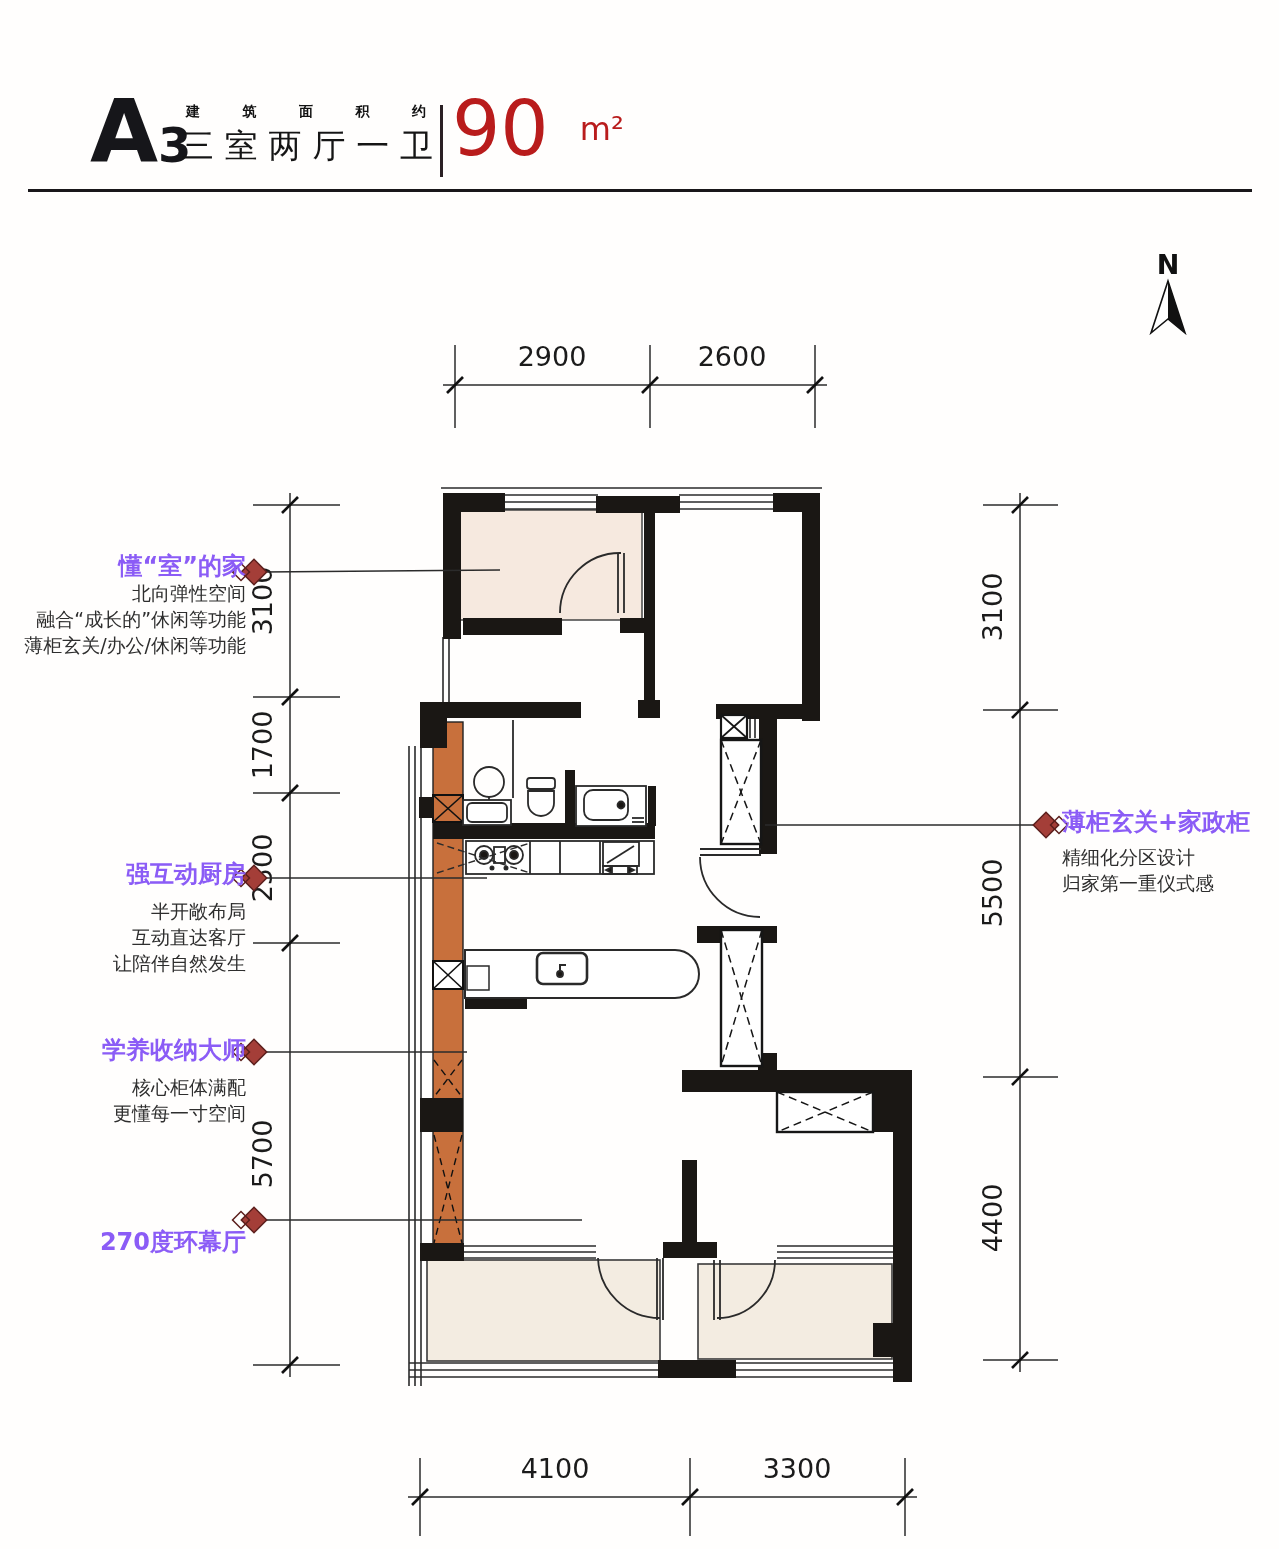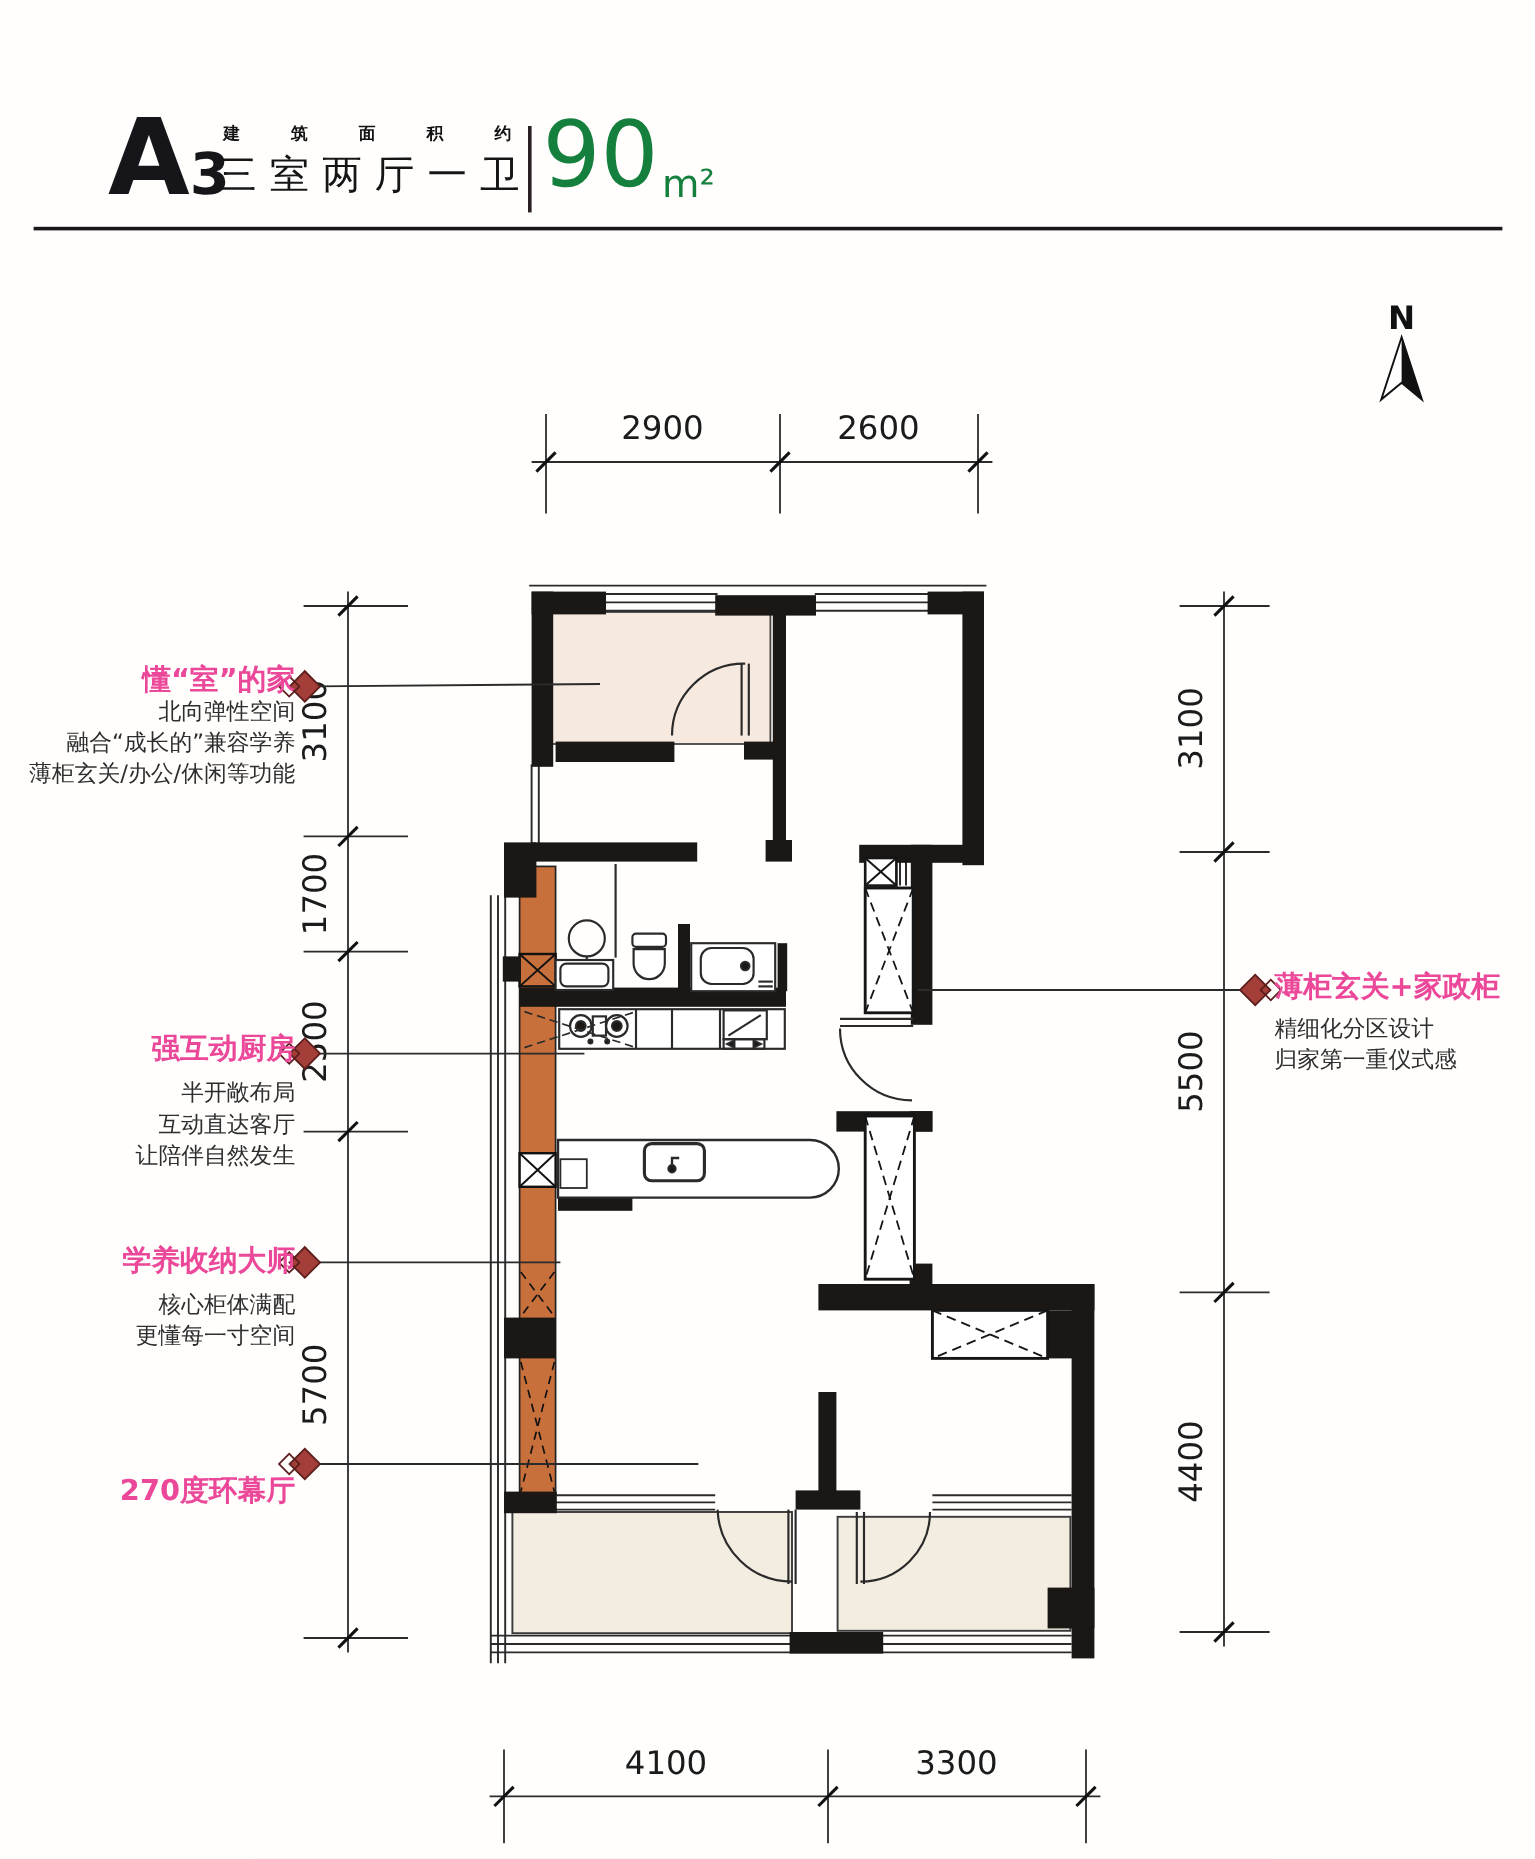--- a/index.html
+++ b/index.html
@@ -7,28 +7,28 @@
         font-family:"DejaVu Sans","Liberation Sans",sans-serif;color:#1c1c1c;}
   
   .title-code{position:absolute;left:90px;top:88px;display:flex;align-items:baseline;color:#16161a;}
   .title-code .big{font-size:88px;font-weight:700;line-height:88px;letter-spacing:-2px;}
   .title-code .num{font-size:48px;font-weight:700;margin-left:2px;}
   .small-label{position:absolute;left:186px;top:103px;width:240px;display:flex;justify-content:space-between;
                font-size:14px;font-weight:700;color:#121212;}
   .subtitle{position:absolute;left:181px;top:124px;width:252px;display:flex;justify-content:space-between;
             font-size:33px;font-weight:500;color:#151515;}
   .title-divider{position:absolute;left:440px;top:105px;width:3px;height:72px;background:#2a2024;}
-  .area{position:absolute;left:452px;top:86px;display:flex;align-items:flex-end;color:#15803d;}
+  .area{position:absolute;left:452px;top:86px;display:flex;align-items:center;color:#b91c1c;gap:28px;}
   .area .n{font-size:76px;font-weight:400;line-height:86px;}
   .area .u{font-size:32px;font-weight:500;margin-left:3px;}
   .title-rule{position:absolute;left:28px;top:189px;width:1224px;height:3px;background:#19171a;}
   
   .ann-left{position:absolute;left:0;width:246px;text-align:right;}
   .ann-right{position:absolute;left:1062px;width:260px;text-align:left;}
-  .ann-title{font-size:24px;font-weight:700;color:#ec4899;line-height:28px;}
+  .ann-title{font-size:24px;font-weight:700;color:#8b5cf6;line-height:28px;}
   .ann-body{font-size:19px;font-weight:500;color:#2e2e2e;}
   .ann-body div{line-height:26px;}
   .abs{position:absolute;}
   svg{position:absolute;left:0;top:0;}
 </style>
 </head>
 <body>
 
 <div class="page">
 
@@ -325,21 +325,21 @@
       <text x="1168" y="274" text-anchor="middle" font-size="27" font-weight="600" fill="#111">N</text>
       <path d="M1168,281 L1151,333 L1168,319 L1185,333 Z" fill="#fff" stroke="#111" stroke-width="1.6"></path>
       <path d="M1168,281 L1168,319 L1185,333 Z" fill="#111"></path>
     </g>
   </svg>
 
   <div class="ann-left abs" style="top:552px;">
     <div class="ann-title">懂“室”的家</div>
     <div class="ann-body" style="">
       <div>北向弹性空间</div>
-      <div>融合“成长的”兼容学养</div>
+      <div>融合“成长的”休闲等功能</div>
       <div>薄柜玄关/办公/休闲等功能</div>
     </div>
   </div>
 
   <div class="ann-left abs" style="top:1036px;">
     <div class="ann-title">学养收纳大师</div>
     <div class="ann-body" style="margin-top:10px;">
       <div>核心柜体满配</div>
       <div>更懂每一寸空间</div>
     </div>

